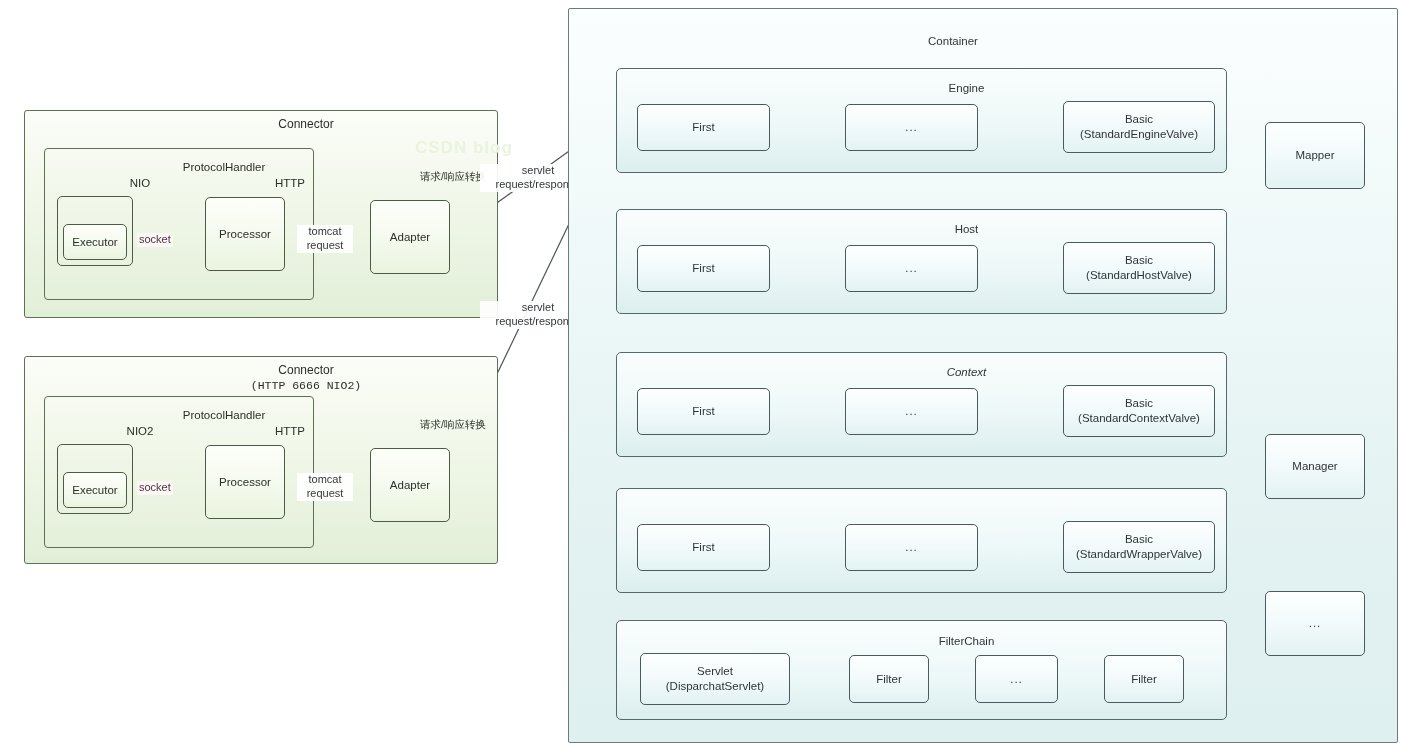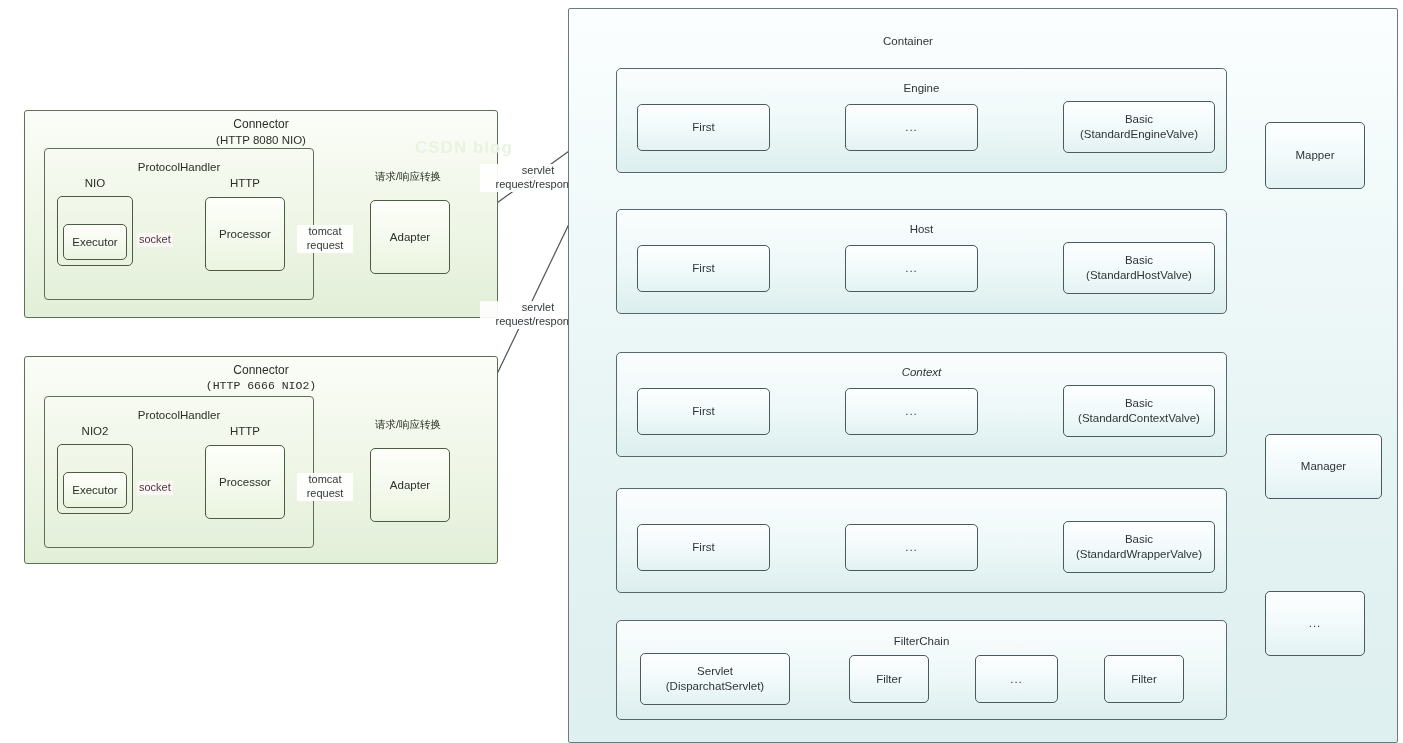--- a/index.html
+++ b/index.html
@@ -74,20 +74,21 @@
   }
 
   
   .lbl {
     position: absolute;
     font-size: 11.5px;
     color: #2f3536;
     text-align: center;
     line-height: 1.3;
     white-space: nowrap;
+    margin-left: 45px;
   }
   .lbl.green-t { color: #2c2f29; }
   .lbl.title { font-size: 12px; }
   .edge-lbl {
     position: absolute;
     font-size: 11px;
     color: #33383a;
     text-align: center;
     line-height: 1.25;
     background: rgba(255,255,255,0.92);
@@ -163,21 +164,20 @@
     <g stroke="#4a5457" stroke-width="1.3" fill="none">
       <path d="M1101,679 L1062,679" marker-end="url(#ahf)"></path>
       <path d="M971,679 L932,679" marker-end="url(#ahf)"></path>
       <path d="M846,679 L793,679" marker-end="url(#ahf)"></path>
     </g>
   </svg>
 
   <div class="abs connector-box" style="left:24px; top:110px; width:474px; height:208px;"></div>
 
   <div class="lbl green-t title" style="left:24px; top:117px; width:474px;">Connector</div>
-  <div class="lbl green-t" style="left:24px; top:133px; width:474px;">(HTTP 8080 NIO)</div>
 
   <div class="watermark" style="left:415px; top:138px;">CSDN blog</div>
 
   <div class="abs protocol-box" style="left:44px; top:148px; width:270px; height:152px;"></div>
   <div class="lbl green-t" style="left:44px; top:160px; width:270px;">ProtocolHandler</div>
 
   <div class="lbl green-t" style="left:55px; top:176px; width:80px;">NIO</div>
   <div class="lbl green-t" style="left:205px; top:176px; width:80px;">HTTP</div>
 
   <div class="abs node plain-green" style="left:57px; top:196px; width:76px; height:70px; align-items:flex-start;">
@@ -310,20 +310,20 @@
   <div class="abs node" style="left:975px; top:655px; width:83px; height:48px;">
     <span class="dots">...</span>
   </div>
   <div class="abs node" style="left:1104px; top:655px; width:80px; height:48px;">
     <span>Filter</span>
   </div>
 
   <div class="abs node" style="left:1265px; top:122px; width:100px; height:67px;">
     <span>Mapper</span>
   </div>
-  <div class="abs node" style="left:1265px; top:434px; width:117px; height:65px;">
+  <div class="abs node" style="left:1265px; top:434px; width:100px; height:65px;">
     <span>Manager</span>
   </div>
   <div class="abs node" style="left:1265px; top:591px; width:100px; height:65px;">
     <span class="dots">...</span>
   </div>
 
 </div>
 
 </body></html>

